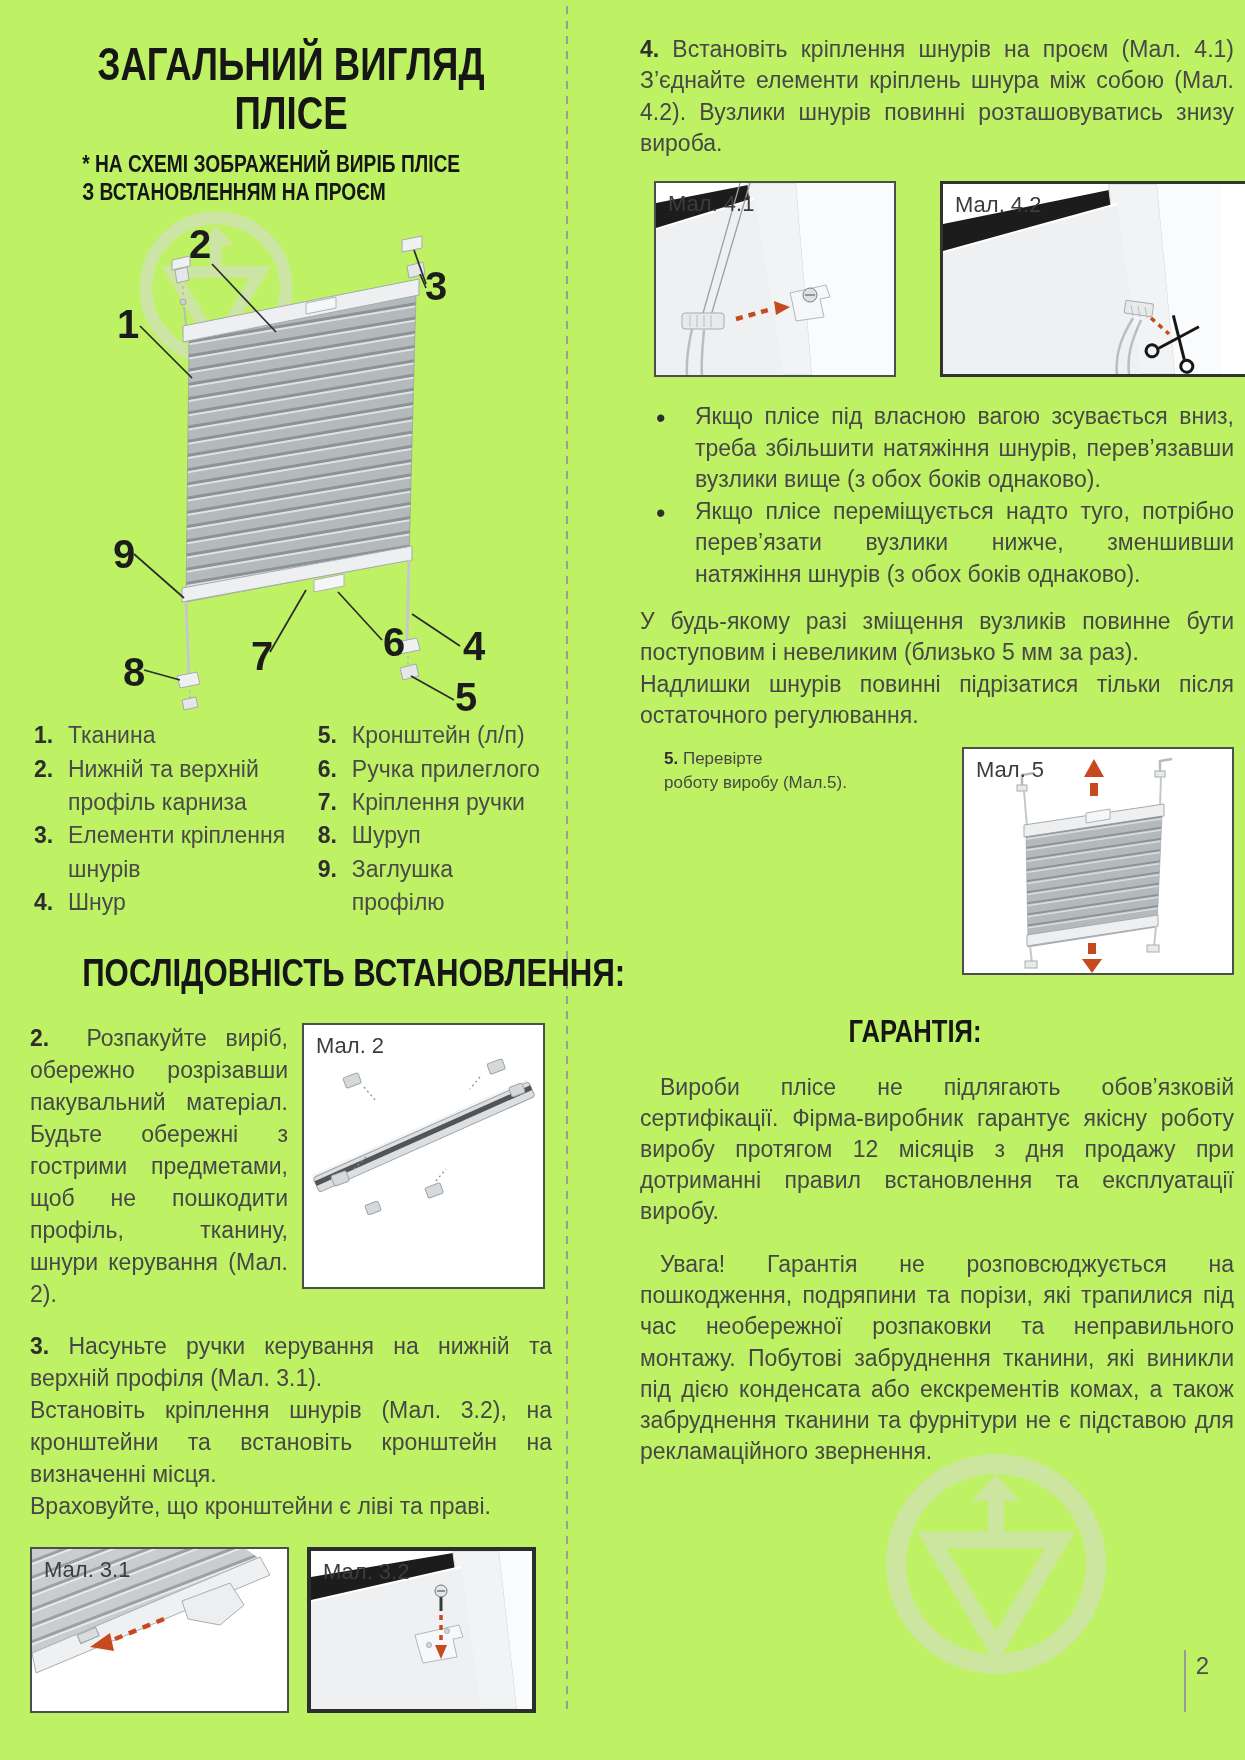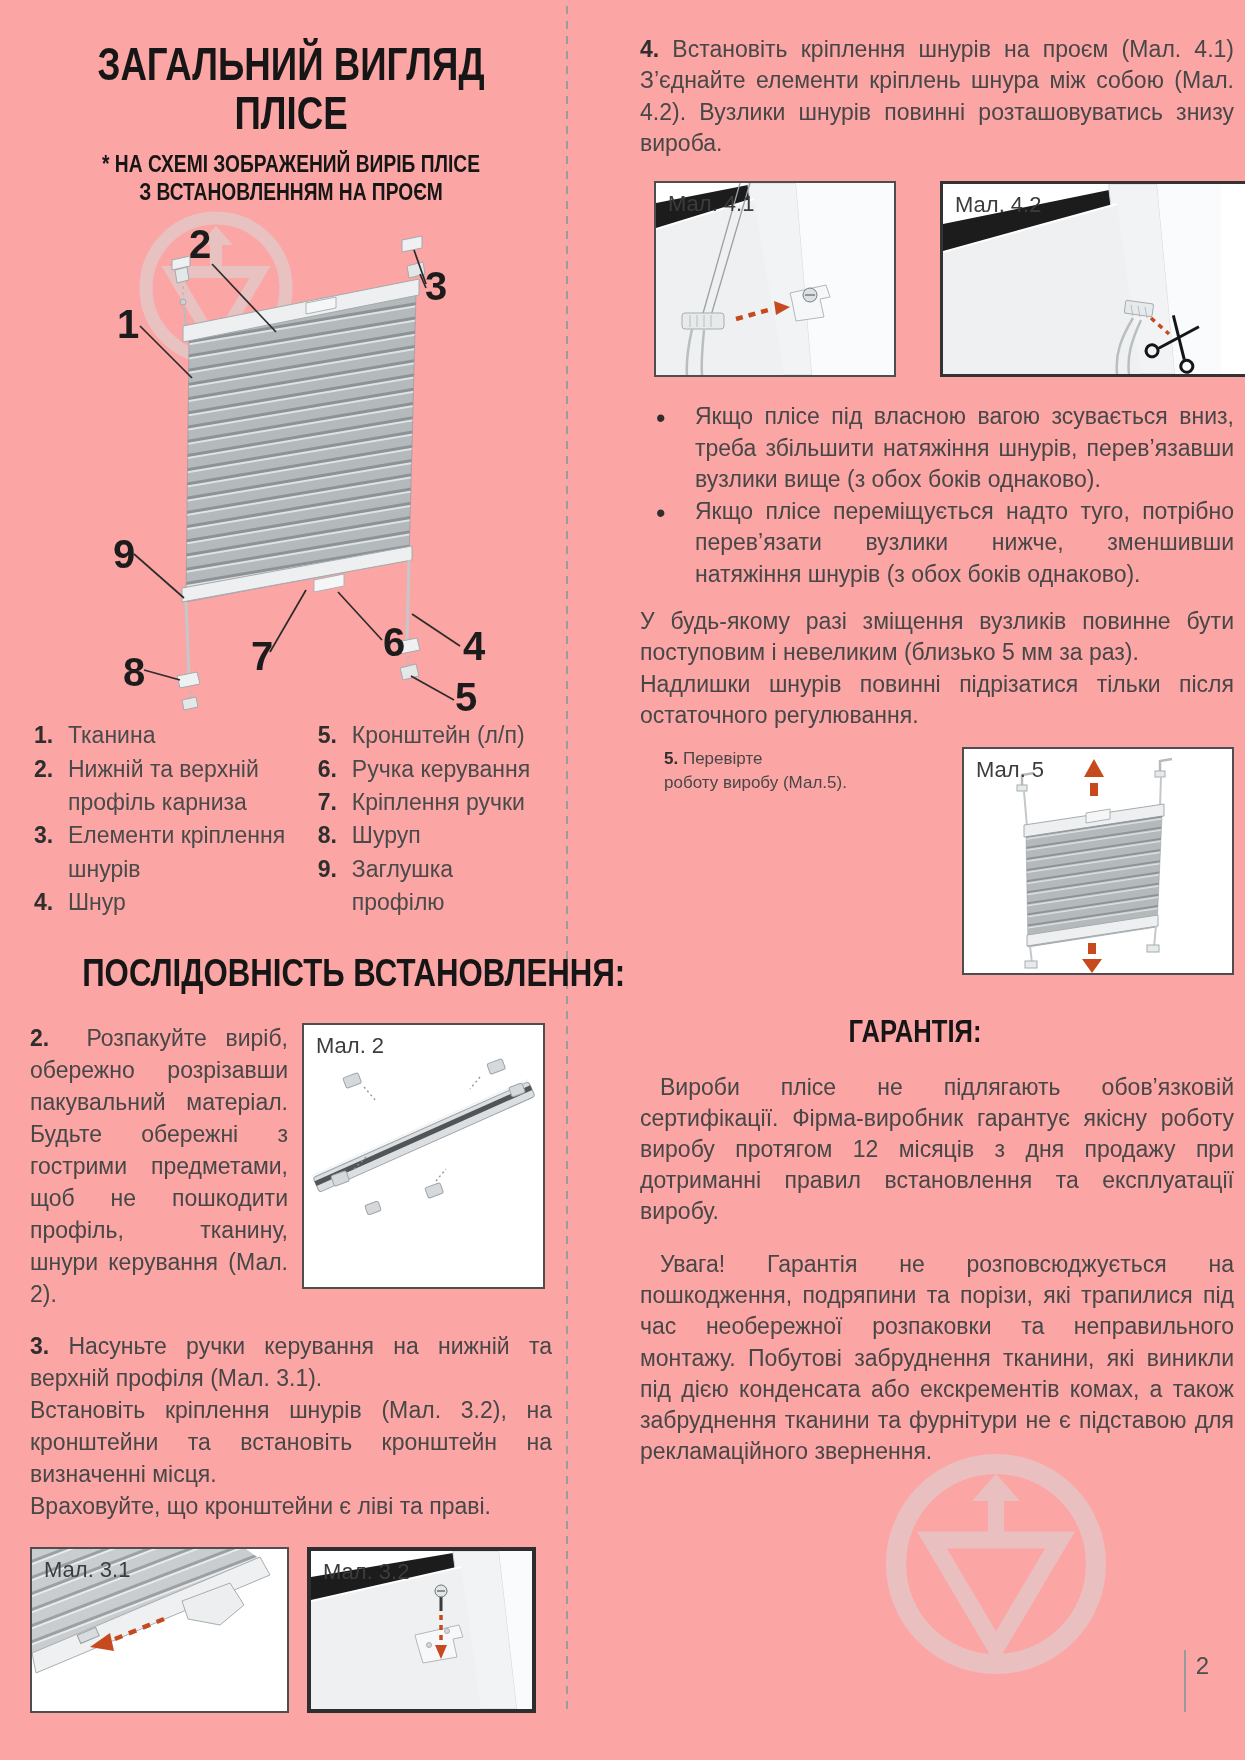--- a/index.html
+++ b/index.html
@@ -1,24 +1,24 @@
 <!DOCTYPE html>
 <html><head>
 <meta charset="utf-8">
 <style>
   html,body{margin:0;padding:0;}
   body{width:1245px;height:1760px;background:#ffffff;font-family:"Liberation Sans",sans-serif;color:#474747;overflow:hidden;}
-  .page{position:relative;width:1245px;height:1760px;background:#fca5a5;}
+  .page{position:relative;width:1245px;height:1760px;background:#bef264;}
   .sep{position:absolute;left:566px;top:6px;width:2px;height:1706px;
        background:repeating-linear-gradient(to bottom,#9c9c9c 0 8px,transparent 8px 15px);}
   .colL{position:absolute;left:30px;top:40px;width:522px;z-index:1;}
   .colR{position:absolute;left:596px;top:34px;width:638px;z-index:1;}
   .title{margin:0;text-align:center;color:#161616;font-size:47px;line-height:1.04;font-weight:700;}
   .title span{display:block;transform:scaleX(.78);white-space:nowrap;}
-  .subtitle{margin-top:12px;text-align:center;color:#161616;font-size:24px;line-height:1.18;font-weight:700;}
+  .subtitle{margin-top:12px;text-align:left;color:#161616;font-size:24px;line-height:1.18;font-weight:700;}
   .subtitle span{display:block;transform:scaleX(.8);white-space:nowrap;}
   .diagram{width:470px;height:505px;margin:2px 0 0 46px;position:relative;}
   .legend{display:flex;margin-top:6px;padding:0 4px;gap:8px;}
   .legend ul{list-style:none;margin:0;padding:0;font-size:23px;line-height:1.45;color:#4a4a4a;}
   .legend ul.lft{width:278px;}
   .legend ul.rgt{width:232px;}
   .legend li{position:relative;padding-left:34px;}
   .legend li b{position:absolute;left:0;color:#2e2e2e;}
   .sectitle{margin-top:32px;text-align:center;font-size:39px;font-weight:700;color:#161616;}
   .sectitle span{display:block;transform:scaleX(.8);white-space:nowrap;}
@@ -139,21 +139,21 @@
 
     <div class="legend">
       <ul class="lft">
         <li><b>1.</b><span>Тканина</span></li>
         <li><b>2.</b><span>Нижній та верхній профіль карниза</span></li>
         <li><b>3.</b><span>Елементи кріплення шнурів</span></li>
         <li><b>4.</b><span>Шнур</span></li>
       </ul>
       <ul class="rgt">
         <li><b>5.</b><span>Кронштейн (л/п)</span></li>
-        <li><b>6.</b><span>Ручка керування</span></li>
+        <li><b>6.</b><span>Ручка прилеглого</span></li>
         <li><b>7.</b><span>Кріплення ручки</span></li>
         <li><b>8.</b><span>Шуруп</span></li>
         <li><b>9.</b><span>Заглушка профілю</span></li>
       </ul>
     </div>
 
     <div class="sectitle">
       <span>ПОСЛІДОВНІСТЬ ВСТАНОВЛЕННЯ:</span>
     </div>
 

